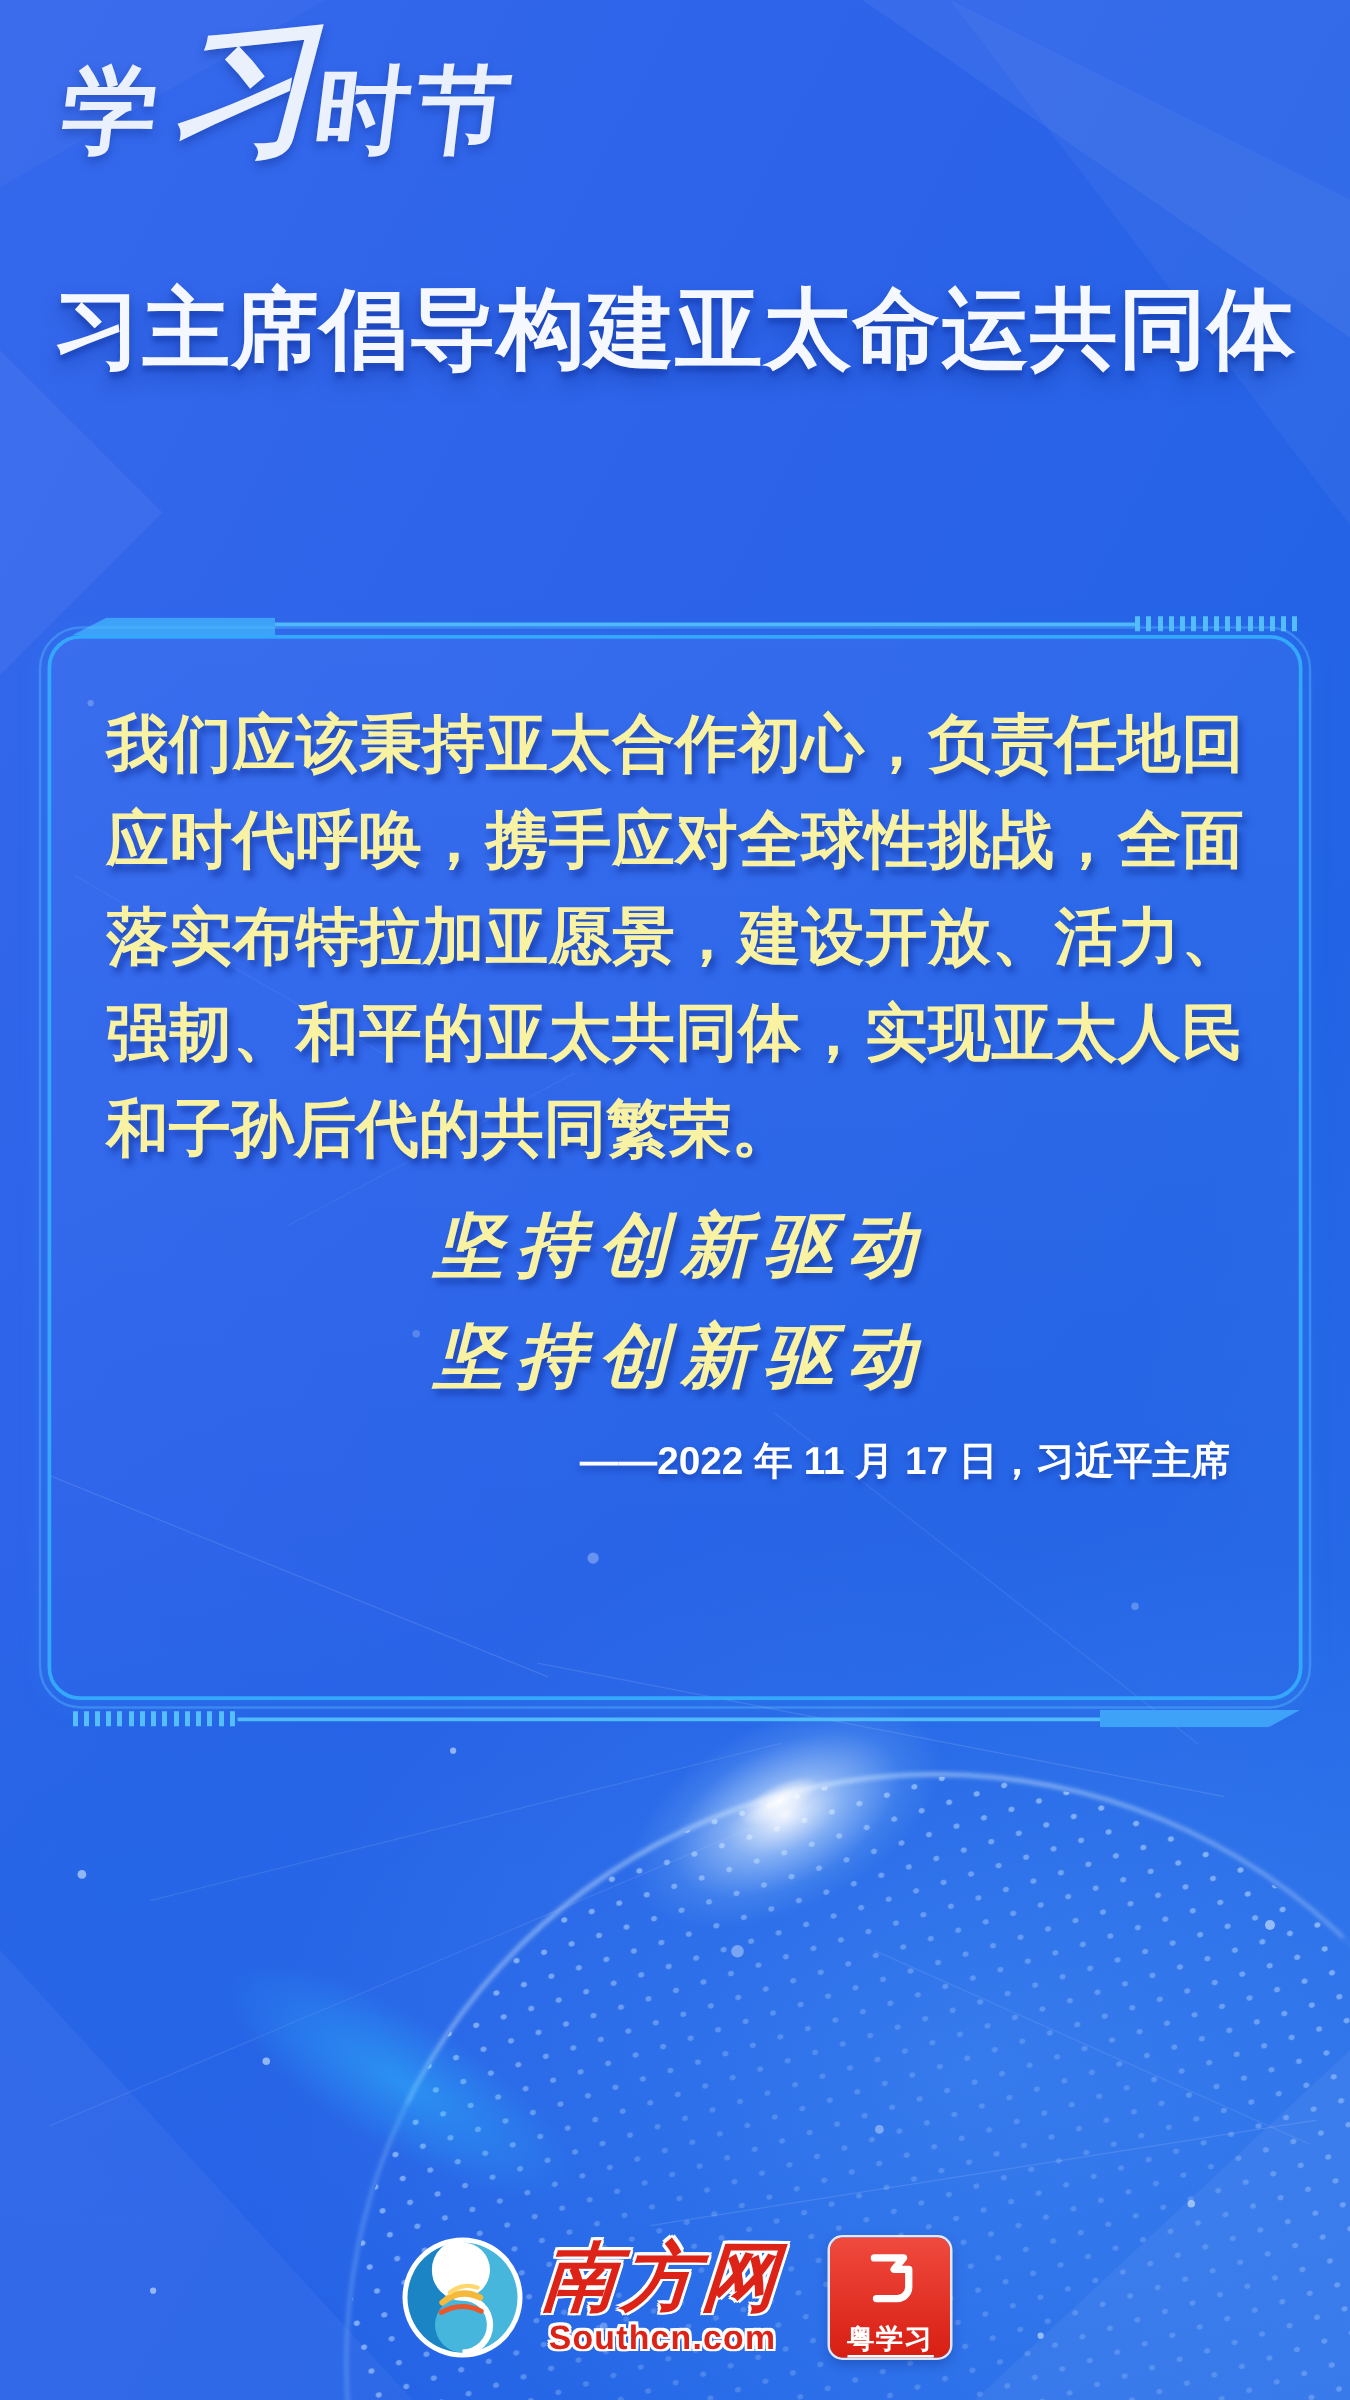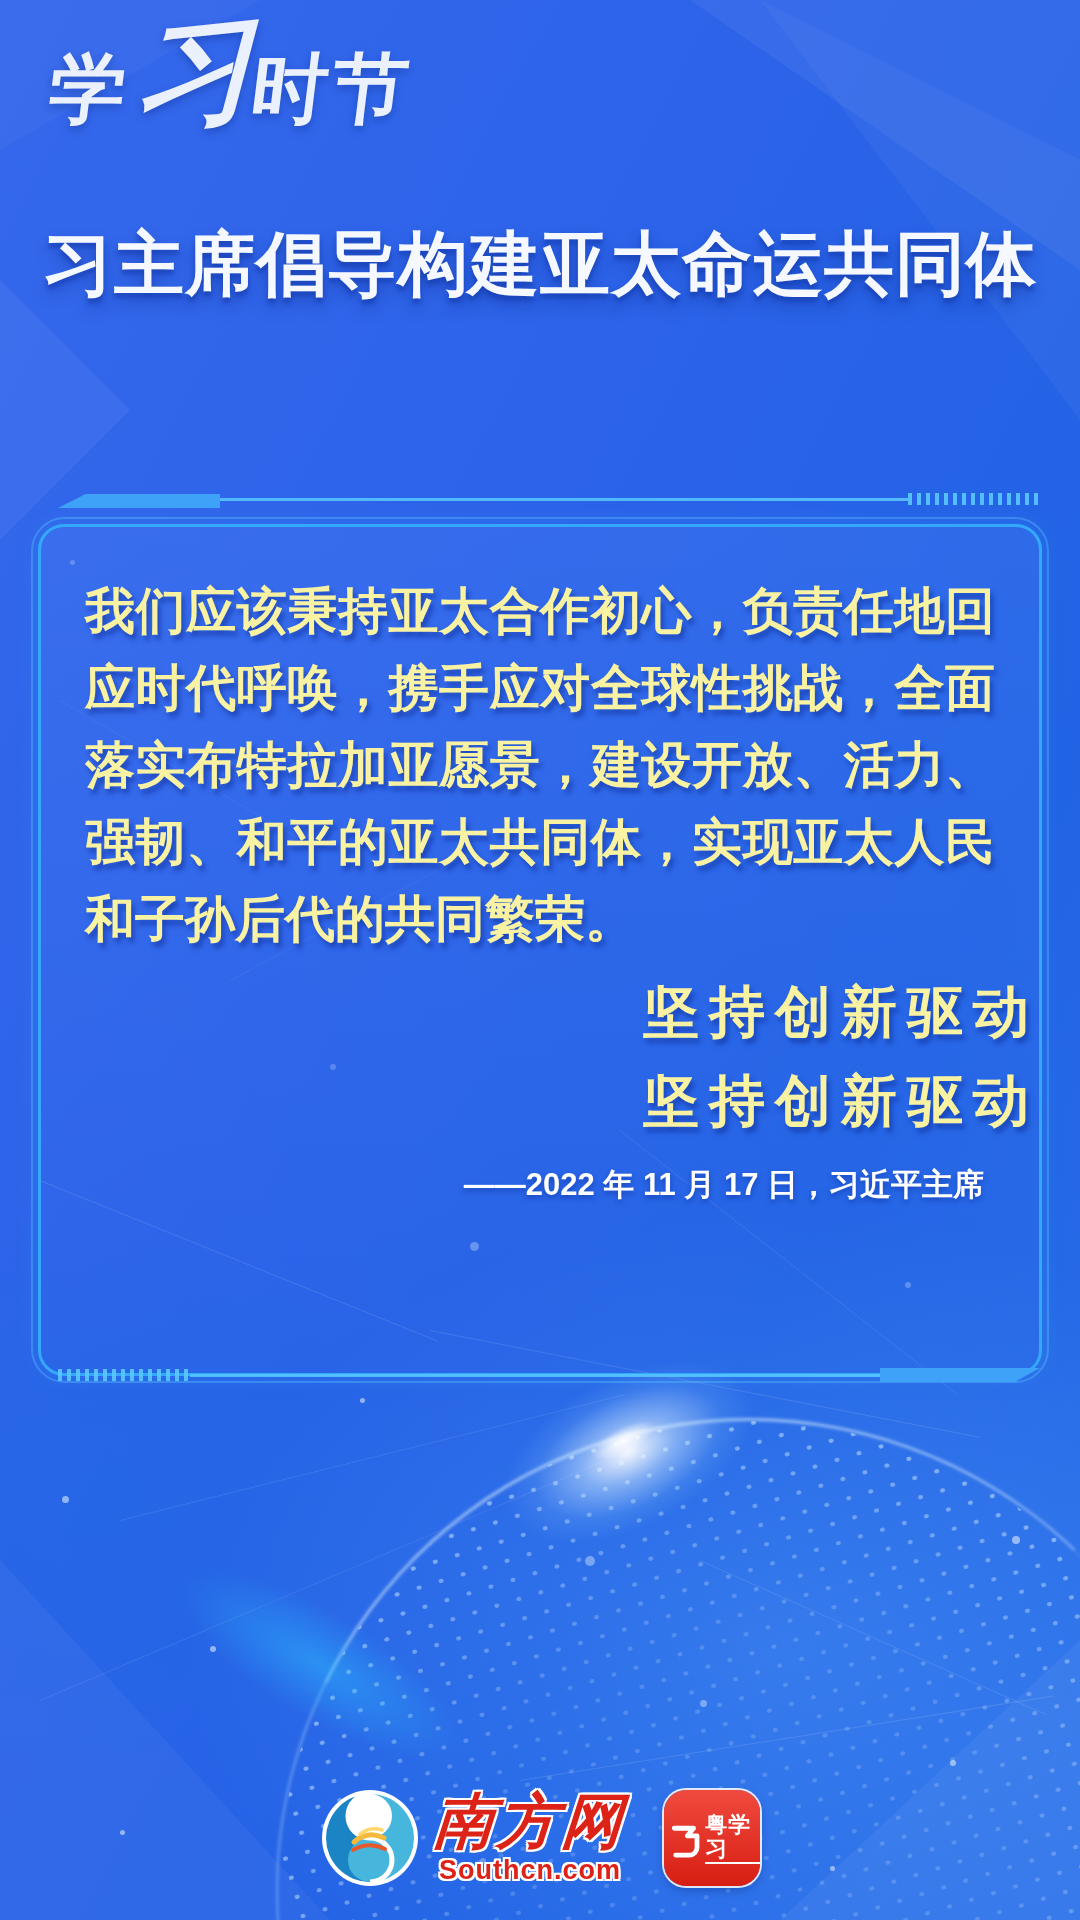--- a/index.html
+++ b/index.html
@@ -89,50 +89,50 @@
   .deco-top .dline{position:absolute;left:182px;top:6px;width:688px;height:3px;background:rgba(85,195,255,.9);}
   .deco-top .ticks{position:absolute;left:870px;top:1px;width:130px;height:12px;
     background:repeating-linear-gradient(90deg, rgba(90,200,255,.9) 0 4px, transparent 4px 9px);}
   .deco-bottom{position:absolute;left:38px;top:1368px;width:1004px;height:16px;}
   .deco-bottom .ticks{position:absolute;left:20px;top:1px;width:132px;height:12px;
     background:repeating-linear-gradient(90deg, rgba(90,200,255,.9) 0 4px, transparent 4px 9px);}
   .deco-bottom .dline{position:absolute;left:152px;top:6px;width:690px;height:3px;background:rgba(85,195,255,.9);}
   .deco-bottom .tab{position:absolute;left:842px;top:0;width:160px;height:14px;background:#3ea2f8;
     clip-path:polygon(0 0,100% 0,84% 100%,0 100%);}
   
-  .quote-box{position:absolute;left:38px;top:524px;width:1004px;height:852px;box-sizing:border-box;
+  .quote-box{position:absolute;left:38px;top:508px;width:1004px;height:852px;box-sizing:border-box;
     border:3px solid #34a8fb;border-radius:26px;
     background:linear-gradient(180deg, rgba(110,160,255,.13), rgba(55,105,235,.08));
     box-shadow:0 0 22px rgba(60,170,255,.22);}
   .quote-box::after{content:"";position:absolute;inset:-10px;border:2px solid rgba(90,195,255,.38);
     border-radius:34px;pointer-events:none;}
   .q-body{margin:46px 44px 0;font-size:50px;line-height:77px;font-weight:700;
     color:#f8f2a2;text-align:justify;
     text-shadow:3px 5px 5px rgba(12,42,145,.55);}
-  .q-emph{margin-top:18px;text-align:right;font-size:56px;line-height:71px;font-weight:800;
+  .q-emph{margin-top:18px;text-align:center;font-size:56px;line-height:71px;font-weight:800;
     color:#f8f2a2;letter-spacing:10px;text-indent:10px;
-    text-shadow:3px 5px 5px rgba(12,42,145,.55);}
+    text-shadow:3px 5px 5px rgba(12,42,145,.55);font-style:italic;}
   .q-attr{margin:22px 55px 0 0;text-align:right;color:#ffffff;font-weight:700;
     text-shadow:0 3px 5px rgba(12,42,145,.5);}
   .q-attr .a1{font-size:31px;line-height:54px;}
   .q-attr .a2{font-size:30px;line-height:52px;margin-top:6px;}
   
   .footer{position:absolute;left:0;top:1788px;width:1080px;display:flex;align-items:center;justify-content:center;gap:38px;}
   .southcn{display:flex;align-items:center;gap:14px;}
   .sc-icon{width:100px;height:100px;flex:0 0 auto;}
   .sc-text{display:flex;flex-direction:column;align-items:center;}
   .sc-name{font-family:"Liberation Serif","DejaVu Serif",serif;font-weight:700;font-style:italic;
     font-size:60px;line-height:62px;color:#dd2218;letter-spacing:4px;transform:skewX(-4deg);
     text-shadow:-2px -2px 0 #fff,2px -2px 0 #fff,-2px 2px 0 #fff,2px 2px 0 #fff,0 -2px 0 #fff,0 2px 0 #fff,-2px 0 0 #fff,2px 0 0 #fff;}
   .sc-domain{font-size:27px;font-weight:800;color:#dd2218;letter-spacing:1px;margin-top:2px;
     text-shadow:-2px -2px 0 #fff,2px -2px 0 #fff,-2px 2px 0 #fff,2px 2px 0 #fff,0 -2px 0 #fff,0 2px 0 #fff,-2px 0 0 #fff,2px 0 0 #fff;text-align:right;}
-  .yuexuexi{width:96px;height:96px;border-radius:22px;position:relative;
+  .yuexuexi{width:96px;height:96px;border-radius:10px;position:relative;
     background:linear-gradient(180deg,#f04a3e,#d81e13);
     box-shadow:0 0 0 2px rgba(255,255,255,.85), 0 4px 10px rgba(10,30,110,.35);
-    display:flex;flex-direction:row;align-items:center;justify-content:space-between;}
+    display:flex;flex-direction:column;align-items:center;justify-content:space-between;}
   .yx-glyph{margin-top:8px;width:52px;height:50px;}
   .yx-name{font-size:22px;font-weight:800;color:#fff;line-height:24px;letter-spacing:1px;
     border-bottom:2px solid #fff;padding-bottom:1px;}
 </style>
 </head>
 <body>
 
 <div class="bg"></div>
 <div class="facet f1"></div>
 <div class="facet f2"></div>

